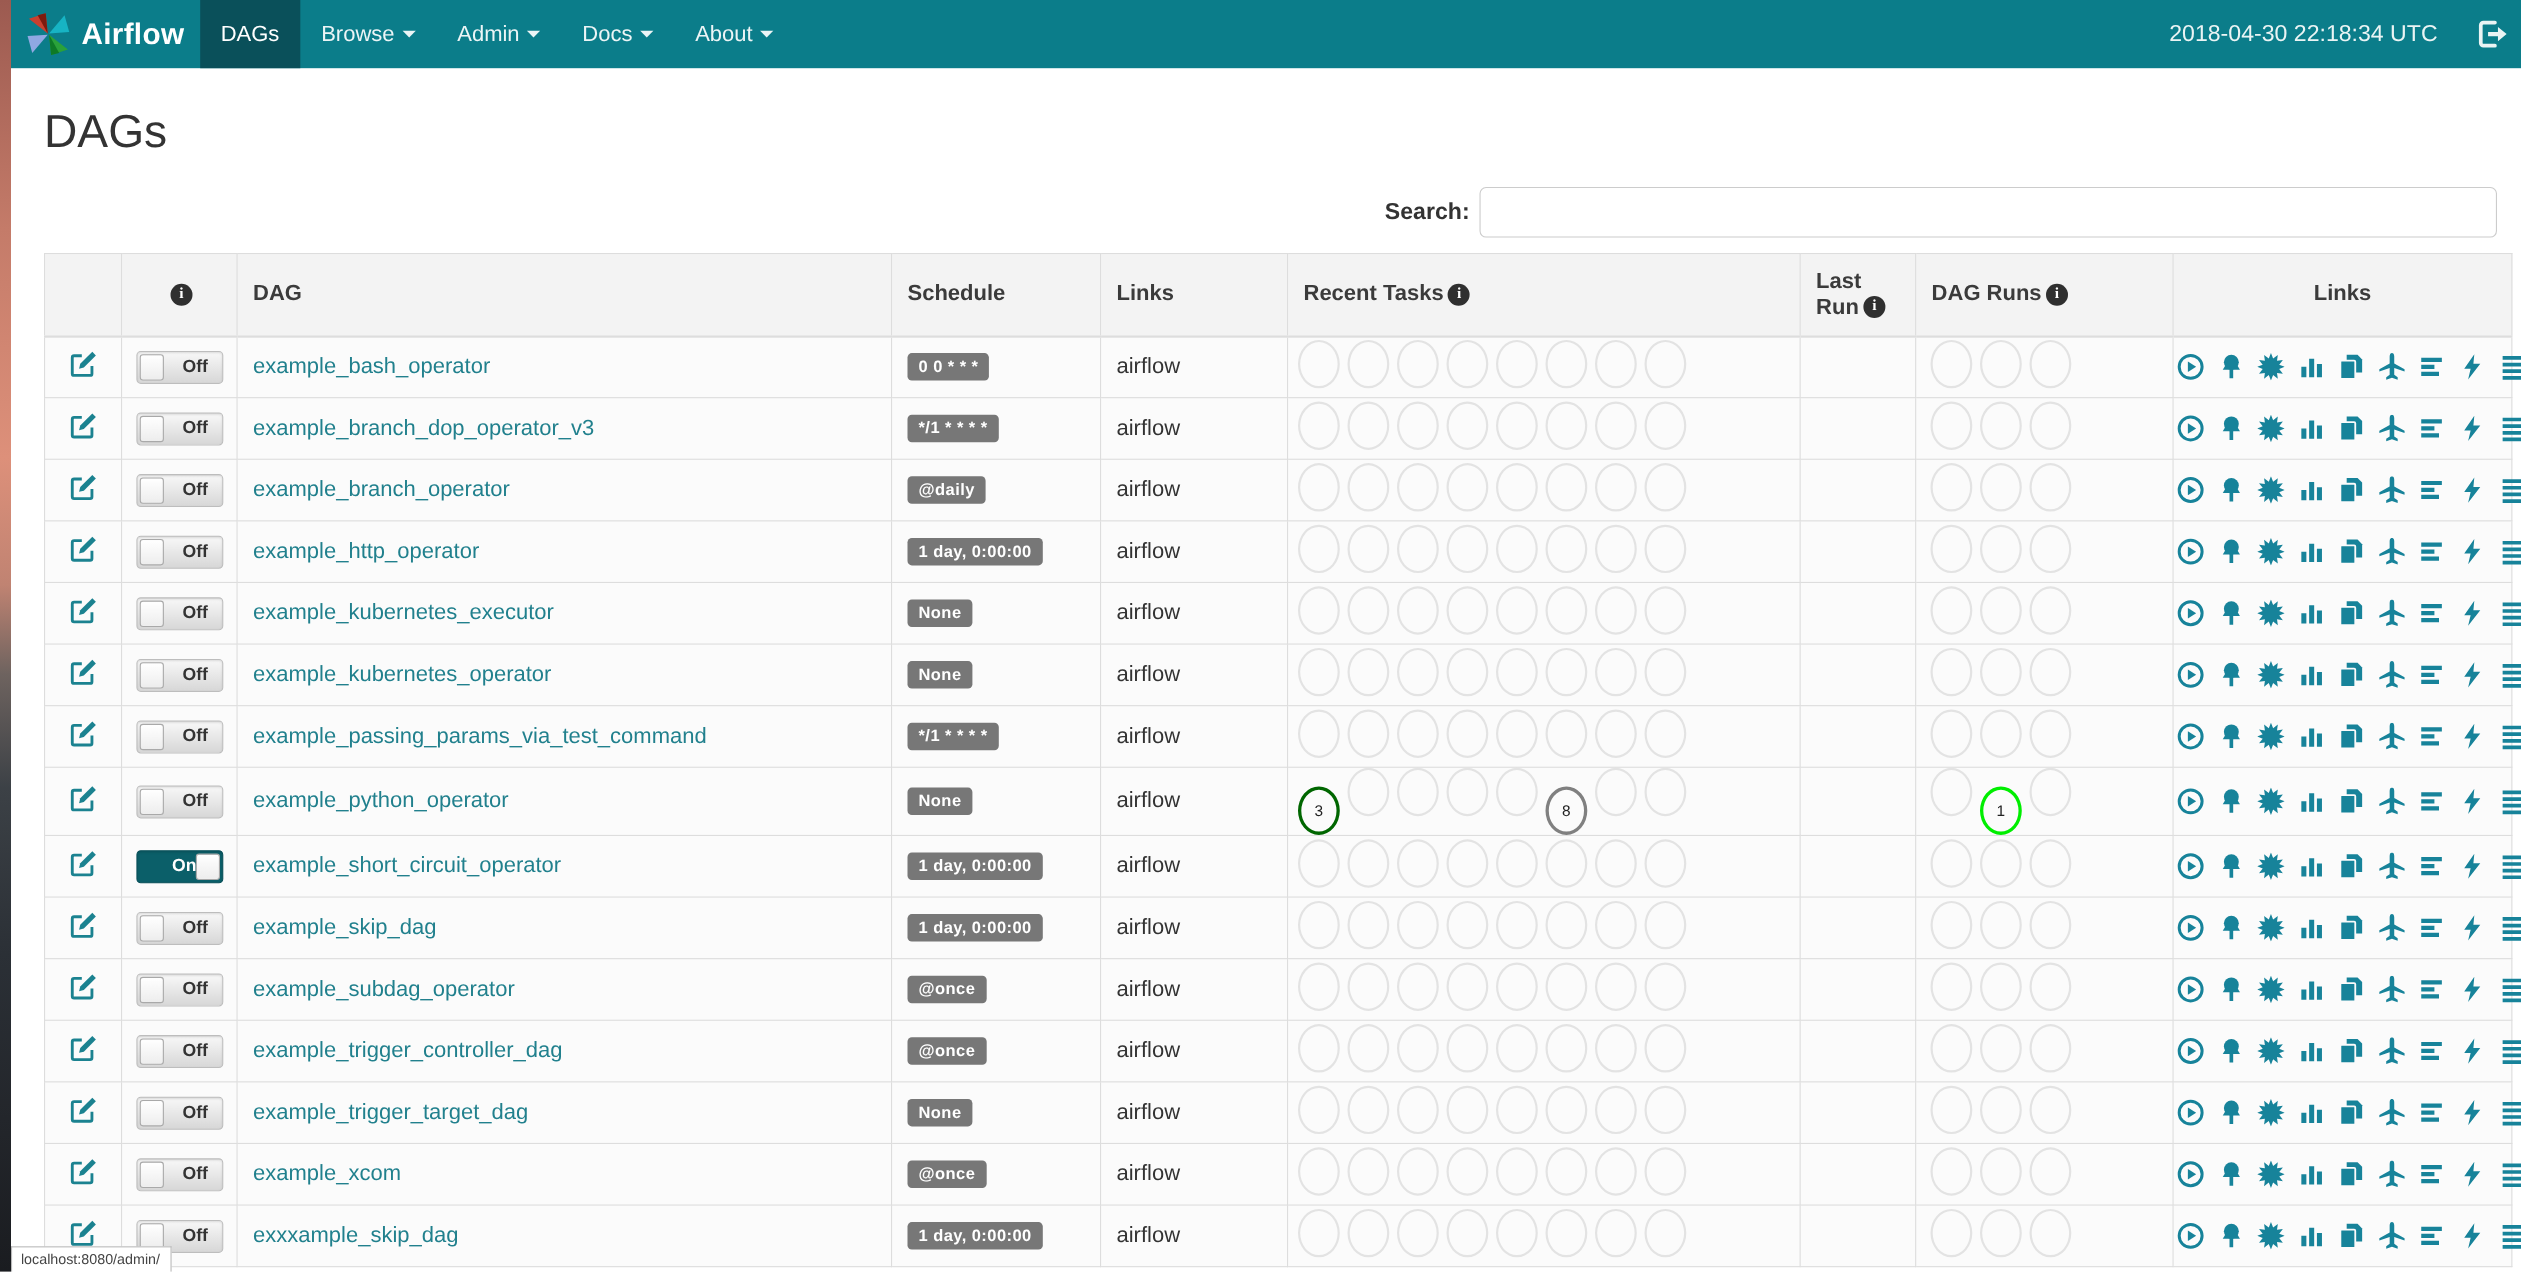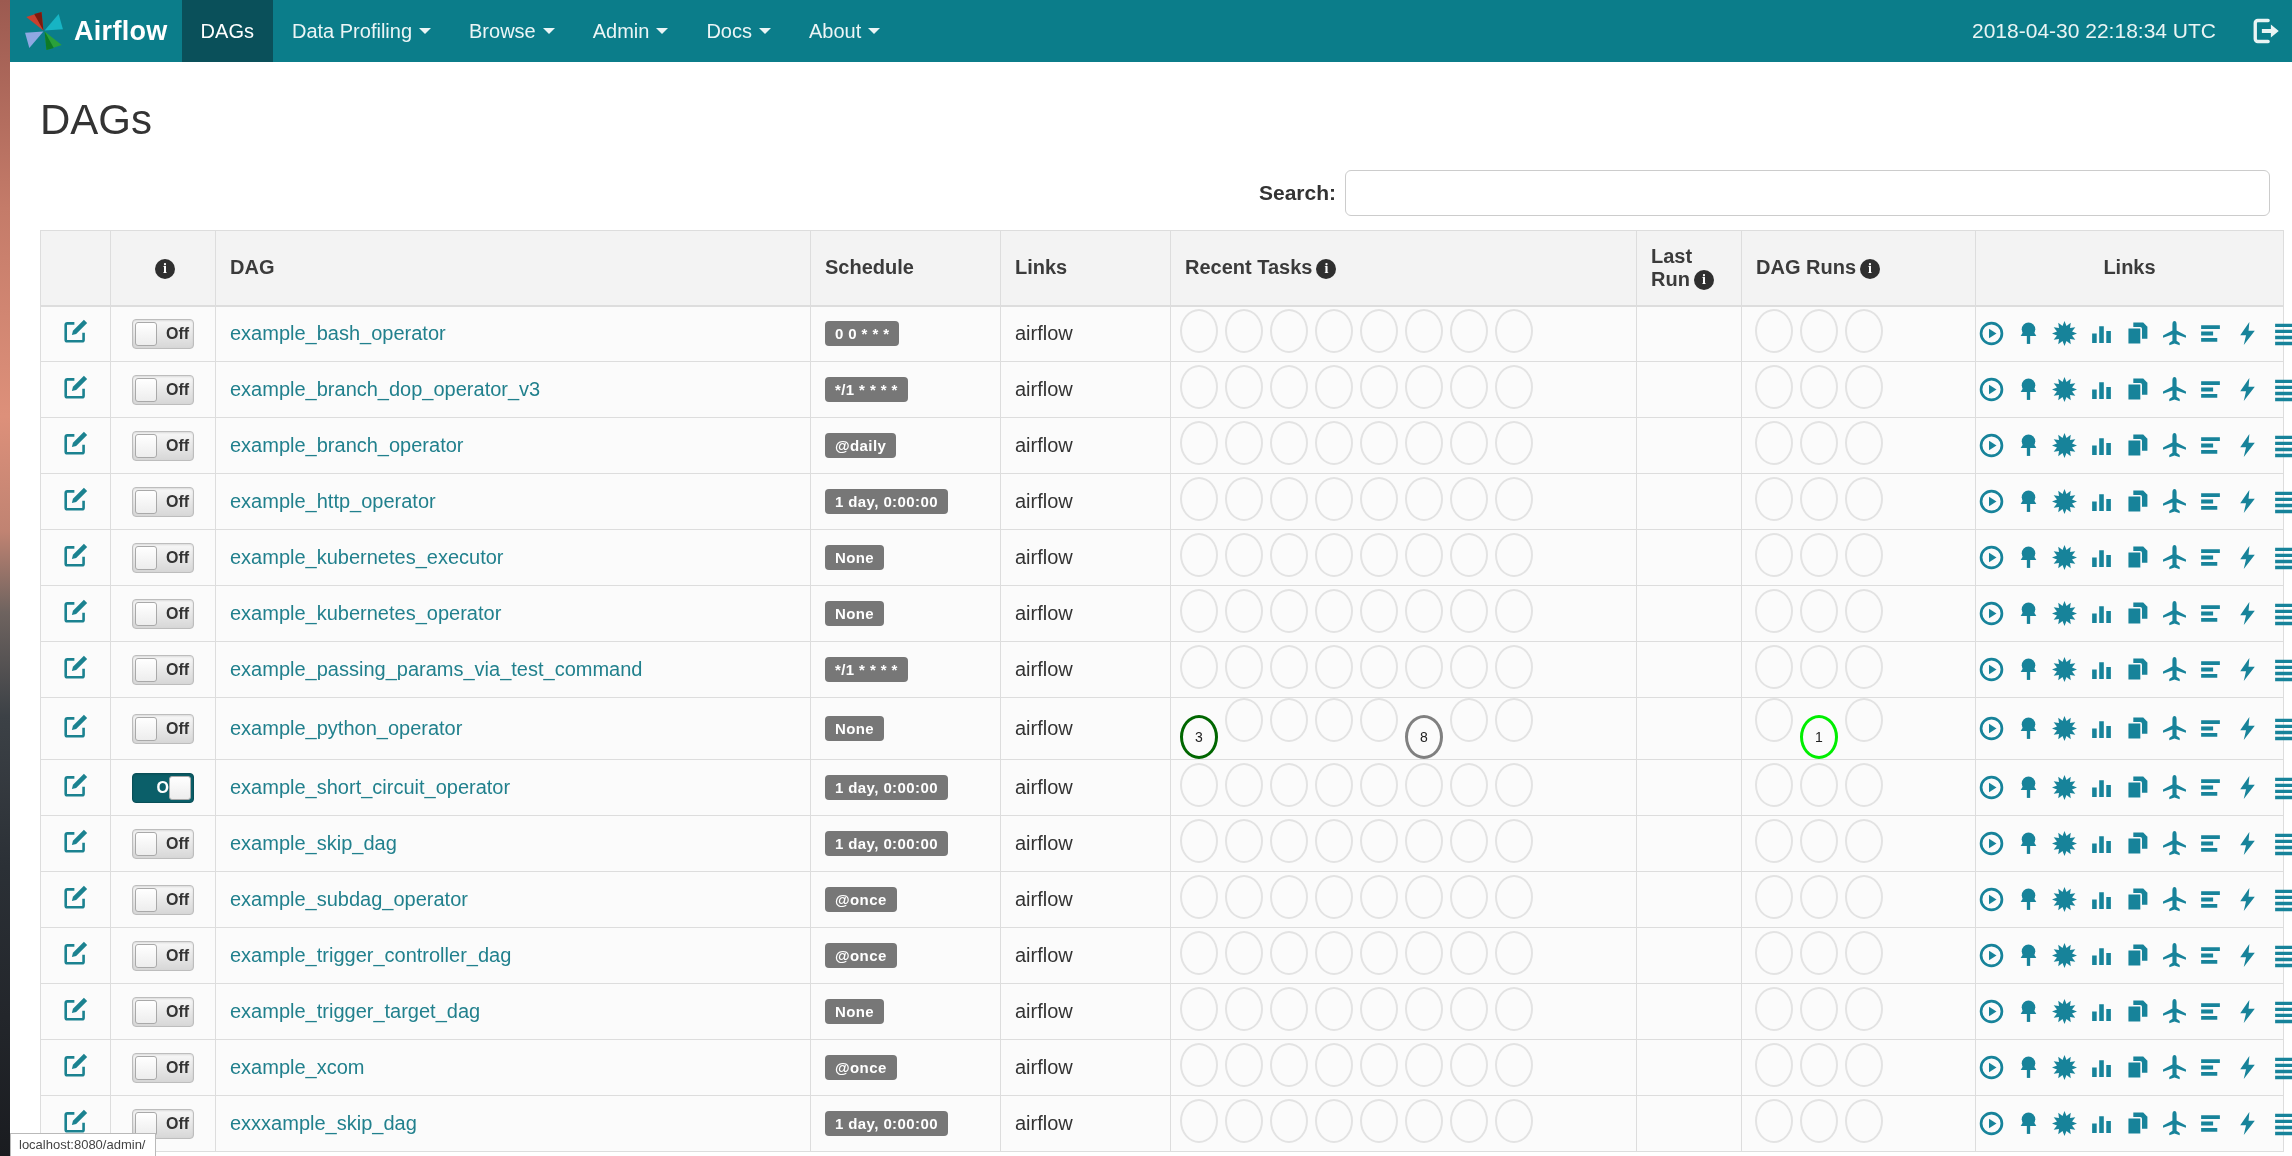--- a/index.html
+++ b/index.html
@@ -48,21 +48,21 @@
   tbody td { height:56px; font-size:20px; }
   col.w-edit{width:70px} col.w-toggle{width:105px} col.w-dag{width:595px}
   col.w-sched{width:190px} col.w-owner{width:170px} col.w-recent{width:466px}
   col.w-lastrun{width:105px} col.w-dagruns{width:234px} col.w-links{width:308px}
 
   .c-edit { text-align:center; }
   .edit-btn { display:inline-block; width:26px; height:26px; color:#1b8290; cursor:pointer; }
   .edit-btn svg { width:100%; height:100%; }
 
   .c-toggle { text-align:center; }
-  .toggle { position:relative; display:inline-block; width:62px; height:30px;
+  .toggle { position:relative; display:inline-block; width:79px; height:30px;
     border:1px solid #bdbdbd; border-radius:4px; cursor:pointer;
     box-shadow:inset 0 1px 2px rgba(0,0,0,.12); }
   .toggle .knob { position:absolute; top:2px; width:22px; height:24px;
     background:linear-gradient(#fff,#ededed); border:1px solid #a9a9a9; border-radius:3px; }
   .toggle .tg-label { font-size:16px; font-weight:bold; line-height:28px; }
   .toggle.off { background:linear-gradient(#f8f8f8,#d7d7d7); }
   .toggle.off .knob { left:2px; }
   .toggle.off .tg-label { margin-left:29px; color:#333; }
   .toggle.on { background:#0b5f69; border-color:#094f58; }
   .toggle.on .knob { right:2px; }
@@ -111,24 +111,20 @@
         <path fill="#17b4c4" d="M18.5 17.5 30 4 33.5 16.5 Z"></path>
         <path fill="#8fa8e2" d="M17.5 18.5 6 32 2.5 19.5 Z"></path>
         <path fill="#2aa13a" d="M18.5 18.5 32.5 29.5 20 33.5 Z"></path>
         <path fill="#0e7a27" d="M18.5 18.5 26 32 20 33.5 Z"></path>
       </svg>
       <span class="brand-name">Airflow</span>
     </div>
     <div class="nav-items">
       <div class="nav-item active">
         <span>DAGs</span>
-      </div>
-      <div class="nav-item">
-        <span>Data Profiling</span>
-          <b class="caret"></b>
       </div>
       <div class="nav-item">
         <span>Browse</span>
           <b class="caret"></b>
       </div>
       <div class="nav-item">
         <span>Admin</span>
           <b class="caret"></b>
       </div>
       <div class="nav-item">

